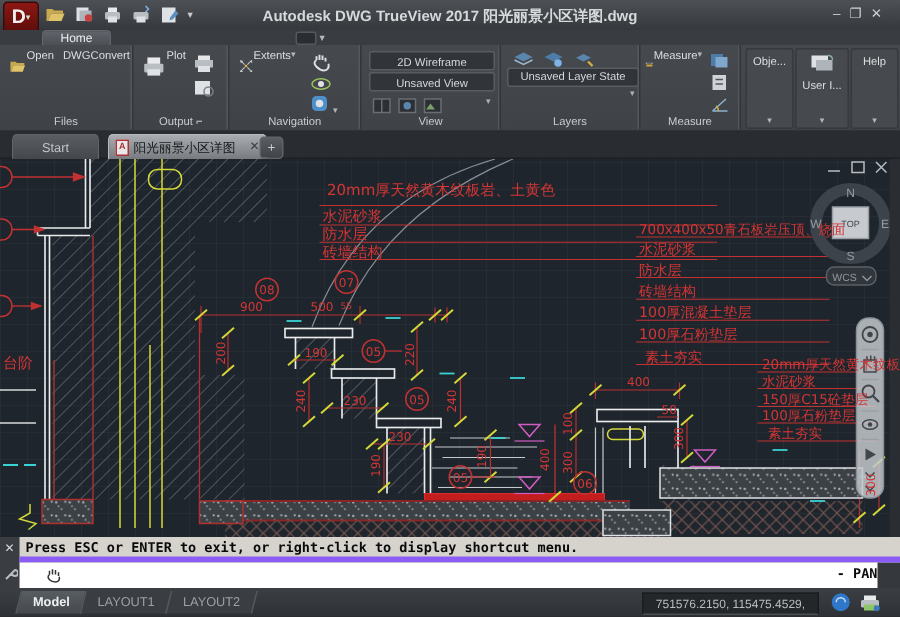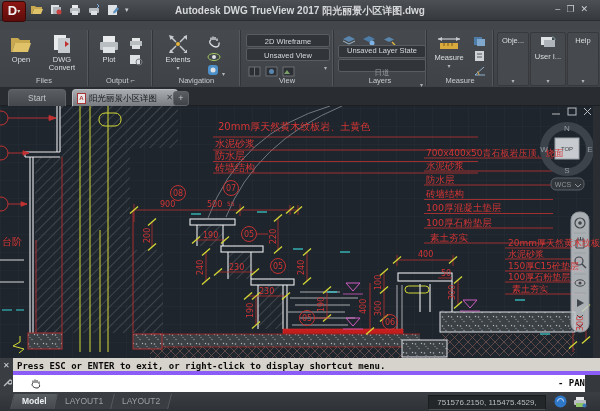--- a/index.html
+++ b/index.html
@@ -23,21 +23,21 @@
   .hometab{position:absolute;left:28px;top:0px;width:44px;height:10px;
     background:linear-gradient(#60646a,#4a4e53);border:1px solid #63676c;border-bottom:none;
     border-radius:3px 3px 0 0;color:#eceeef;font-size:8px;text-align:center;line-height:10px;}
   .minitool{position:absolute;left:197px;top:1px;width:26px;height:8px;color:#b6b9bc;font-size:7px;}
   .minitool .blk{display:inline-block;width:12px;height:7px;background:#2a2d31;border:1px solid #55585c;border-radius:2px;vertical-align:top;}
   
   .ribbon{position:absolute;left:0;top:30px;width:600px;height:57px;
     background:linear-gradient(#464a4e,#3f4347);border-bottom:1px solid #2e3134;}
   .panel{position:absolute;top:0;height:56px;border-right:1px solid #333639;box-shadow:inset -1px 0 0 #55595d;}
   .plabel{position:absolute;bottom:1px;left:0;right:0;text-align:center;color:#c9cccf;font-size:7.5px;}
-  .rbtn{position:absolute;display:flex;flex-direction:column;align-items:center;color:#dddfe1;font-size:7.5px;line-height:8px;text-align:center;}
+  .rbtn{position:absolute;display:flex;color:#dddfe1;font-size:7.5px;line-height:8px;text-align:center;}
   .rbtn svg{margin-bottom:1px;}
   .combo{position:absolute;height:11px;background:#31353a;border:1px solid #595d61;border-radius:2px;
     color:#d6d8da;font-size:7.5px;line-height:10px;padding:0 2px;display:flex;align-items:center;gap:2px;flex-direction:column;}
   .combo .car{margin-left:auto;color:#aeb1b4;font-size:6px;}
   .smallico{position:absolute;}
   .collpanel{position:absolute;top:2px;height:52px;background:#46494d;border:1px solid #37393c;border-radius:2px;}
   .collpanel .cname{color:#dddfe1;font-size:7.5px;text-align:center;margin-top:3px;}
   .collpanel .car{position:absolute;bottom:1px;left:0;right:0;text-align:center;color:#b4b7ba;font-size:6px;}
   
   .filetabs{position:absolute;left:0;top:87px;width:600px;height:18px;background:#292c30;border-bottom:1px solid #1d1f22;}
@@ -376,20 +376,24 @@
           <path d="M11 4l2 2-4 4-2 .5.5-2z" fill="#5a8fc0"></path>
         </svg>
       <span class="dd">▾</span>
     </div>
     <div class="wtitle">Autodesk DWG TrueView 2017   阳光丽景小区详图.dwg</div>
     <div class="wbtns">
       <span>–</span><span>❐</span><span>✕</span>
     </div>
   </div>
 
+  <div class="tabrow">
+    <div class="hometab">Home</div>
+    <div class="minitool"><span class="blk"></span> ▾</div>
+  </div>
 
   <div class="ribbon">
 
     <div class="panel" style="left:0;width:88px">
       <div class="rbtn" style="left:6px;top:3px;width:30px">
         <svg width="24" height="22" viewBox="0 0 24 22">
             <path d="M2 5h7l2 2h10v3H6L3 19H2z" fill="#c9a94f"></path>
             <path d="M6 10h16l-3 9H3z" fill="#e0c269"></path>
           </svg>
         <span>Open</span>
@@ -513,44 +517,20 @@
             <circle cx="10" cy="8" r="2.5" fill="#7fb2e5"></circle>
           </svg></div>
       <div class="smallico" style="left:48px;top:2px"><svg width="14" height="11" viewBox="0 0 14 11">
             <path d="M7 2l5 2.5L7 7 2 4.5z" fill="#5a86ae"></path>
             <path d="M10 7l3 3" stroke="#d8b23c" stroke-width="1.5"></path>
           </svg></div>
       <div class="combo" style="left:4px;top:15px;width:82px">
         <span>Unsaved Layer State</span>
           <span class="car">▾</span>
       </div>
-      <div class="combo" style="left:4px;top:29px;width:82px">
-        <svg width="8" height="9" viewBox="0 0 8 9">
-            <circle cx="4" cy="3.5" r="2.8" fill="#e8d44a"></circle>
-            <rect x="2.8" y="6.5" width="2.4" height="2" fill="#b9a63a"></rect>
-          </svg>
-        <svg width="9" height="9" viewBox="0 0 9 9">
-            <circle cx="4.5" cy="4.5" r="2" fill="#e8c84a"></circle>
-            <g stroke="#e8c84a">
-              <line x1="4.5" y1="0" x2="4.5" y2="1.5"></line>
-              <line x1="4.5" y1="7.5" x2="4.5" y2="9"></line>
-              <line x1="0" y1="4.5" x2="1.5" y2="4.5"></line>
-              <line x1="7.5" y1="4.5" x2="9" y2="4.5"></line>
-            </g>
-          </svg>
-        <svg width="8" height="9" viewBox="0 0 8 9">
-            <rect x="1" y="4" width="6" height="4" fill="#d8c24a"></rect>
-            <path d="M2.5 4V2.5a1.5 1.5 0 013 0" stroke="#d8c24a" fill="none"></path>
-          </svg>
-        <svg width="8" height="8" viewBox="0 0 8 8">
-            <rect x="0.5" y="0.5" width="7" height="7" fill="#f2f4f6" stroke="#888"></rect>
-          </svg>
-        <span style="color:#9a9ea2">日道</span>
-          <span class="car">▾</span>
-      </div>
       <div class="plabel">Layers</div>
     </div>
 
     <div class="panel" style="left:427px;width:66px">
       <div class="rbtn" style="left:3px;top:3px;width:38px">
         <svg width="26" height="20" viewBox="0 0 26 20">
             <line x1="2" y1="6" x2="24" y2="6" stroke="#c8ccd0" stroke-width="1.2"></line>
             <polygon points="2,6 6,4 6,8" fill="#c8ccd0"></polygon>
             <polygon points="24,6 20,4 20,8" fill="#c8ccd0"></polygon>
             <rect x="4" y="10" width="18" height="6" fill="#d8a93c"></rect>

